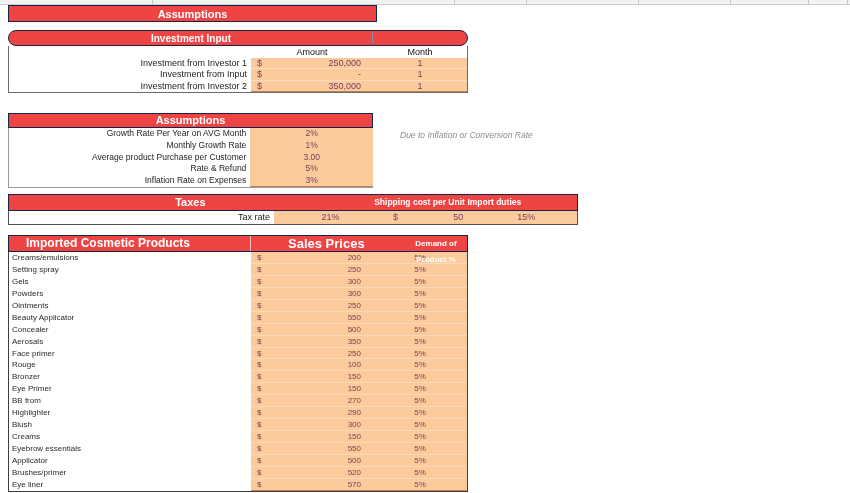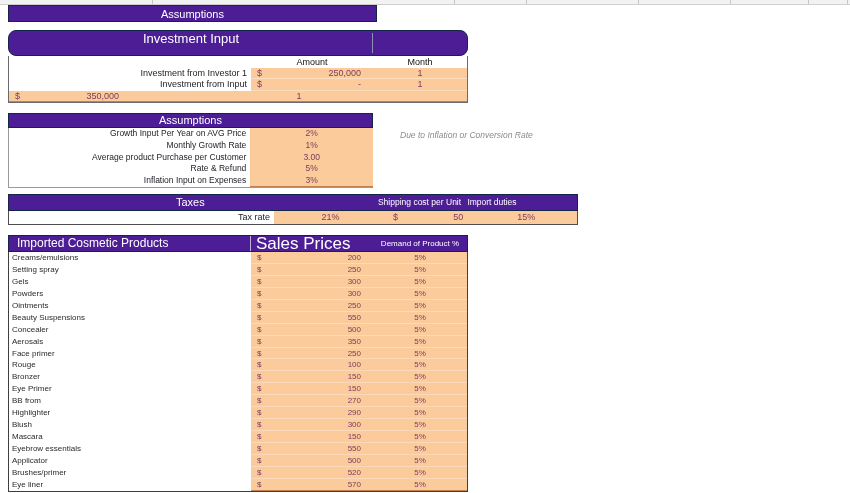--- a/index.html
+++ b/index.html
@@ -4,21 +4,21 @@
 <style>
   html,body{margin:0;padding:0;background:#fff;}
   .canvas{position:relative;width:850px;height:493px;background:#ffffff;
           font-family:"Liberation Sans",sans-serif;overflow:hidden;}
 
   
   .top-strip{position:absolute;left:0;top:0;width:850px;height:4px;background:#f2f2f2;
              border-bottom:1px solid #cfcfcf;}
   .tick{position:absolute;top:0;width:1px;height:4px;background:#c6c6c6;}
 
-  .navy{background:#4c1d95;color:#ffffff;font-weight:normal;}
+  .navy{background:#ef4444;color:#ffffff;font-weight:bold;}
 
   
   .title-bar{position:absolute;left:8px;top:5px;width:369px;height:17px;line-height:17px;
              text-align:center;font-size:11px;border:1px solid #15254a;box-sizing:border-box;}
 
   .section{position:absolute;box-sizing:border-box;}
   .sec-hdr{position:relative;box-sizing:border-box;border:1px solid #15254a;}
   .sec-body{border:1px solid #6b6b6b;border-top:none;box-sizing:border-box;background:#fff;}
 
   .row{display:flex;}
@@ -27,21 +27,21 @@
   .cC{width:94px;box-sizing:border-box;}
   .cD{width:110px;box-sizing:border-box;}
 
   .lbl{text-align:right;padding-right:4px;color:#1c1c24;}
   .orange{background:#fbcb9b;color:#7d3a5e;}
   .spread{display:flex;justify-content:space-between;padding-left:6px;padding-right:12px;}
   .center{text-align:center;}
 
   
   #sec-investment{left:8px;top:30px;width:460px;}
-  #sec-investment .sec-hdr{height:26px;line-height:16px;font-size:13px;border-radius:8px;}
+  #sec-investment .sec-hdr{height:16px;line-height:16px;font-size:10px;border-radius:8px;}
   #sec-investment .hdr-txt{position:absolute;left:0;top:0;width:364px;text-align:center;height:16px;line-height:16px;}
   .hdr-div{position:absolute;left:363px;top:2px;bottom:2px;width:1px;background:#8a93b0;}
   .colhdr{display:flex;height:12px;line-height:12px;font-size:9px;color:#111;}
   .inv-row{height:11.3px;line-height:11.3px;font-size:9px;}
   .inv-row .orange{border-bottom:1px solid rgba(255,255,255,0.35);}
   .inv-row:last-child .orange{border-bottom:1px solid #c0824f;}
 
   
   #sec-assumptions{left:8px;top:113px;width:365px;}
   #sec-assumptions .sec-hdr{height:15px;line-height:13px;font-size:11px;text-align:center;}
@@ -56,23 +56,23 @@
   #sec-taxes .sec-hdr{height:17px;display:flex;font-size:11px;}
   .t-title{width:364px;text-align:center;line-height:15px;}
   .t-ship{width:96px;text-align:center;line-height:15px;font-size:8.5px;}
   .t-imp{width:110px;text-align:left;line-height:15px;font-size:8.5px;}
   #sec-taxes .sec-body{border-color:#4f4f4f;padding-left:41px;}
   .tax-row{height:13px;line-height:13px;font-size:9px;}
 
   
   #sec-products{left:8px;top:235px;width:460px;}
   #sec-products .sec-hdr{height:17px;display:flex;border-color:#15254a;}
-  .p-name{width:242px;font-size:12px;line-height:15px;padding-left:8px;box-sizing:border-box;
+  .p-name{width:242px;font-size:12px;line-height:15px;padding-left:17px;box-sizing:border-box;
           border-right:1px solid rgba(255,255,255,0.65);}
-  .p-price{width:122px;font-size:17px;line-height:15px;padding-left:5px;box-sizing:border-box;}
+  .p-price{width:122px;font-size:13px;line-height:15px;padding-left:5px;box-sizing:border-box;margin-left:32px;}
   .p-demand{flex:1;font-size:8px;line-height:16px;text-align:center;}
   #sec-products .sec-body{border-color:#3f3f3f;}
   .prod-row{height:11.95px;line-height:11.95px;font-size:8px;}
   .prod-row .name{padding-left:3px;color:#2a2a2a;}
   .prod-row .orange{border-bottom:1px solid rgba(255,255,255,0.3);}
   .prod-row:last-child .orange{border-bottom:1px solid #c0824f;}
 </style>
 </head>
 <body>
 
@@ -114,56 +114,57 @@
   <div class="row inv-row">
     <div class="cA lbl">Investment from Input</div>
     <div class="cB orange spread">
       <span>$</span>
       <span>-</span>
     </div>
     <div class="cC orange center" style="flex:1">1</div>
   </div>
 
   <div class="row inv-row">
+    <div class="cA lbl">Investment from Investor 2</div>
     <div class="cB orange spread">
       <span>$</span>
       <span>350,000</span>
     </div>
     <div class="cC orange center" style="flex:1">1</div>
   </div>
 </div>
     </div>
   </div>
 
   <div class="section" id="sec-assumptions">
     <div class="sec-hdr navy">Assumptions</div>
     <div class="sec-body">
       <div id="asm-rows">
   <div class="row asm-row">
-    <div class="cA lbl">Growth Input  Per Year  on AVG Price</div>
+    <div class="cA lbl">Growth Rate  Per Year  on AVG Month</div>
     <div class="val orange">2%</div>
   </div>
 
   <div class="row asm-row">
     <div class="cA lbl">Monthly Growth Rate</div>
     <div class="val orange">1%</div>
   </div>
 
   <div class="row asm-row">
     <div class="cA lbl">Average product Purchase per Customer</div>
     <div class="val orange">3.00</div>
   </div>
 
   <div class="row asm-row">
     <div class="cA lbl">Rate &amp; Refund</div>
     <div class="val orange">5%</div>
   </div>
 
   <div class="row asm-row">
-    <div class="cA lbl">Inflation Input  on Expenses</div>
+    <div class="cA lbl">Inflation Rate  on Expenses</div>
     <div class="val orange">3%</div>
   </div>
 </div>
     </div>
   </div>
   <div class="note">Due to Inflation or Conversion Rate</div>
 
   <div class="section" id="sec-taxes">
     <div class="sec-hdr navy">
       <div class="t-title">Taxes</div>
@@ -230,21 +231,21 @@
   <div class="row prod-row">
     <div class="cA name">Ointments</div>
     <div class="cB orange spread">
       <span>$</span>
       <span>250</span>
     </div>
     <div class="cC orange center" style="flex:1">5%</div>
   </div>
 
   <div class="row prod-row">
-    <div class="cA name">Beauty Suspensions</div>
+    <div class="cA name">Beauty Applicator</div>
     <div class="cB orange spread">
       <span>$</span>
       <span>550</span>
     </div>
     <div class="cC orange center" style="flex:1">5%</div>
   </div>
 
   <div class="row prod-row">
     <div class="cA name">Concealer</div>
     <div class="cB orange spread">
@@ -320,21 +321,21 @@
   <div class="row prod-row">
     <div class="cA name">Blush</div>
     <div class="cB orange spread">
       <span>$</span>
       <span>300</span>
     </div>
     <div class="cC orange center" style="flex:1">5%</div>
   </div>
 
   <div class="row prod-row">
-    <div class="cA name">Mascara</div>
+    <div class="cA name">Creams</div>
     <div class="cB orange spread">
       <span>$</span>
       <span>150</span>
     </div>
     <div class="cC orange center" style="flex:1">5%</div>
   </div>
 
   <div class="row prod-row">
     <div class="cA name">Eyebrow essentials</div>
     <div class="cB orange spread">

